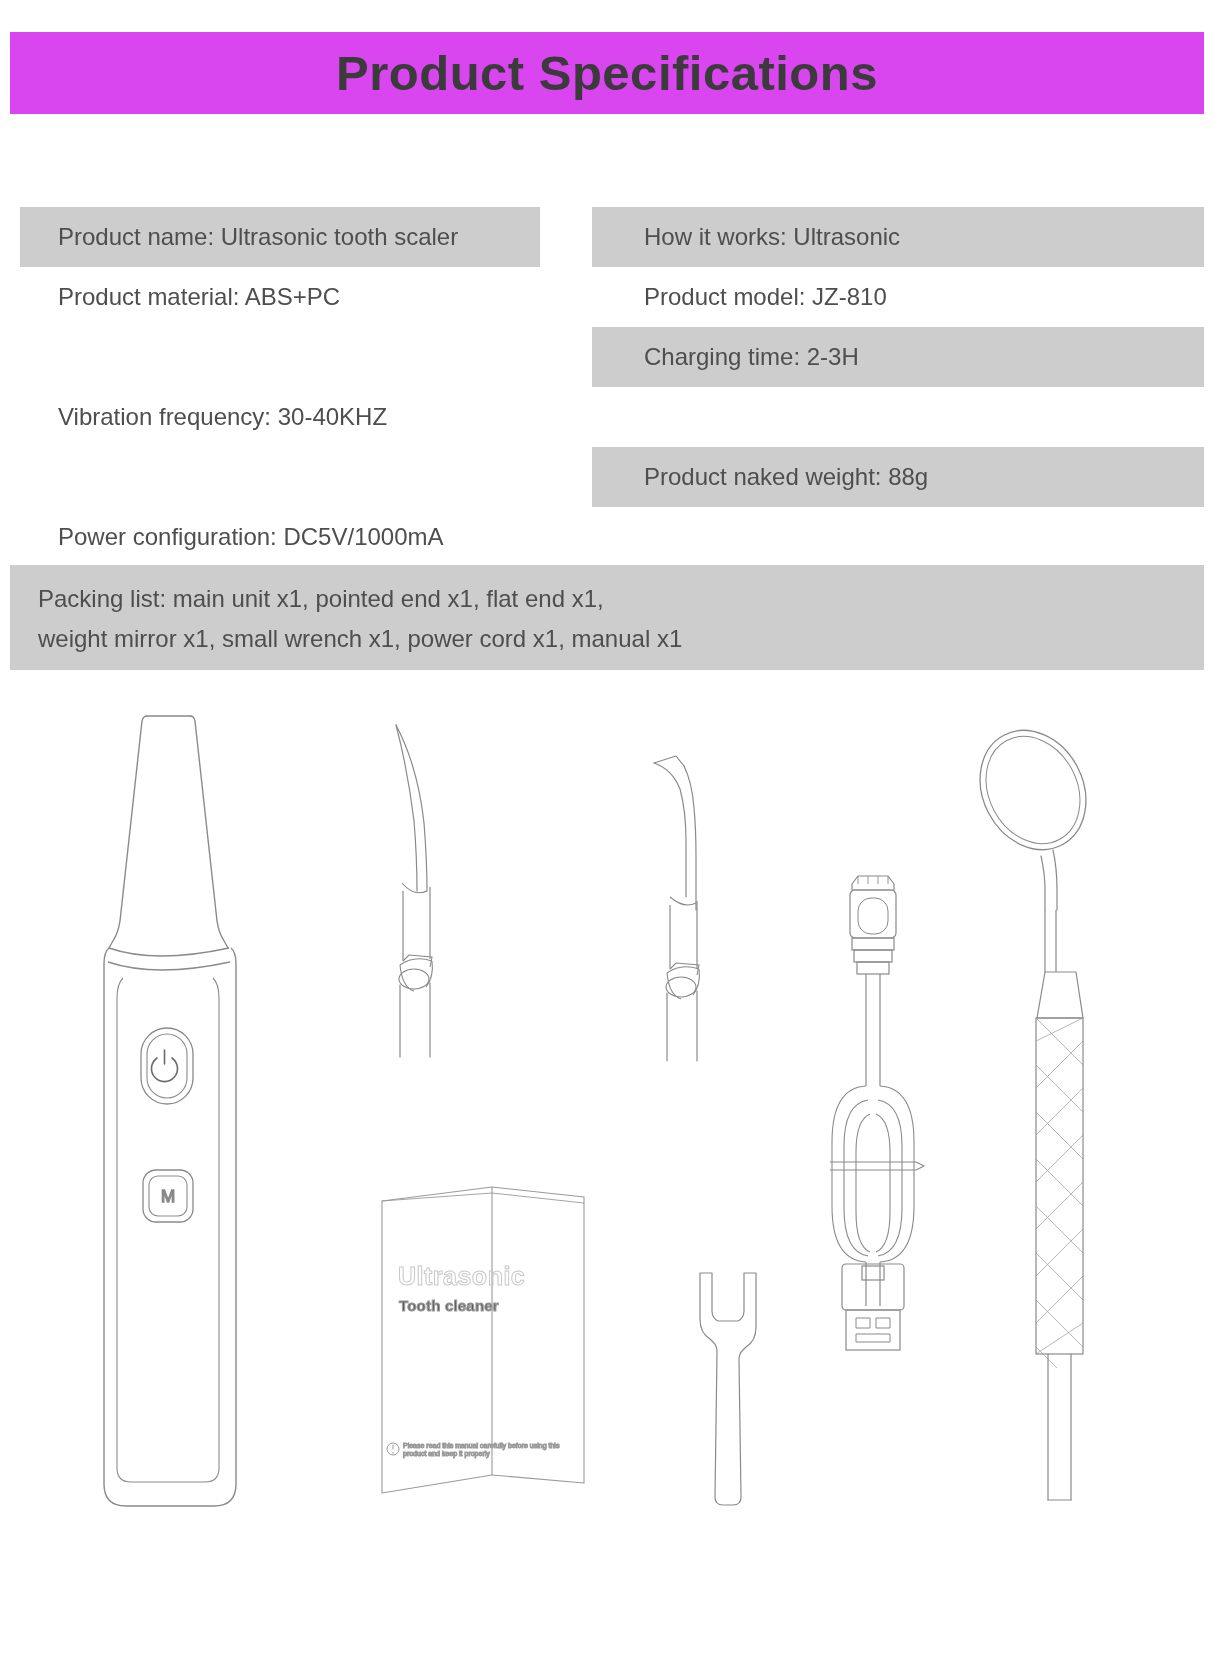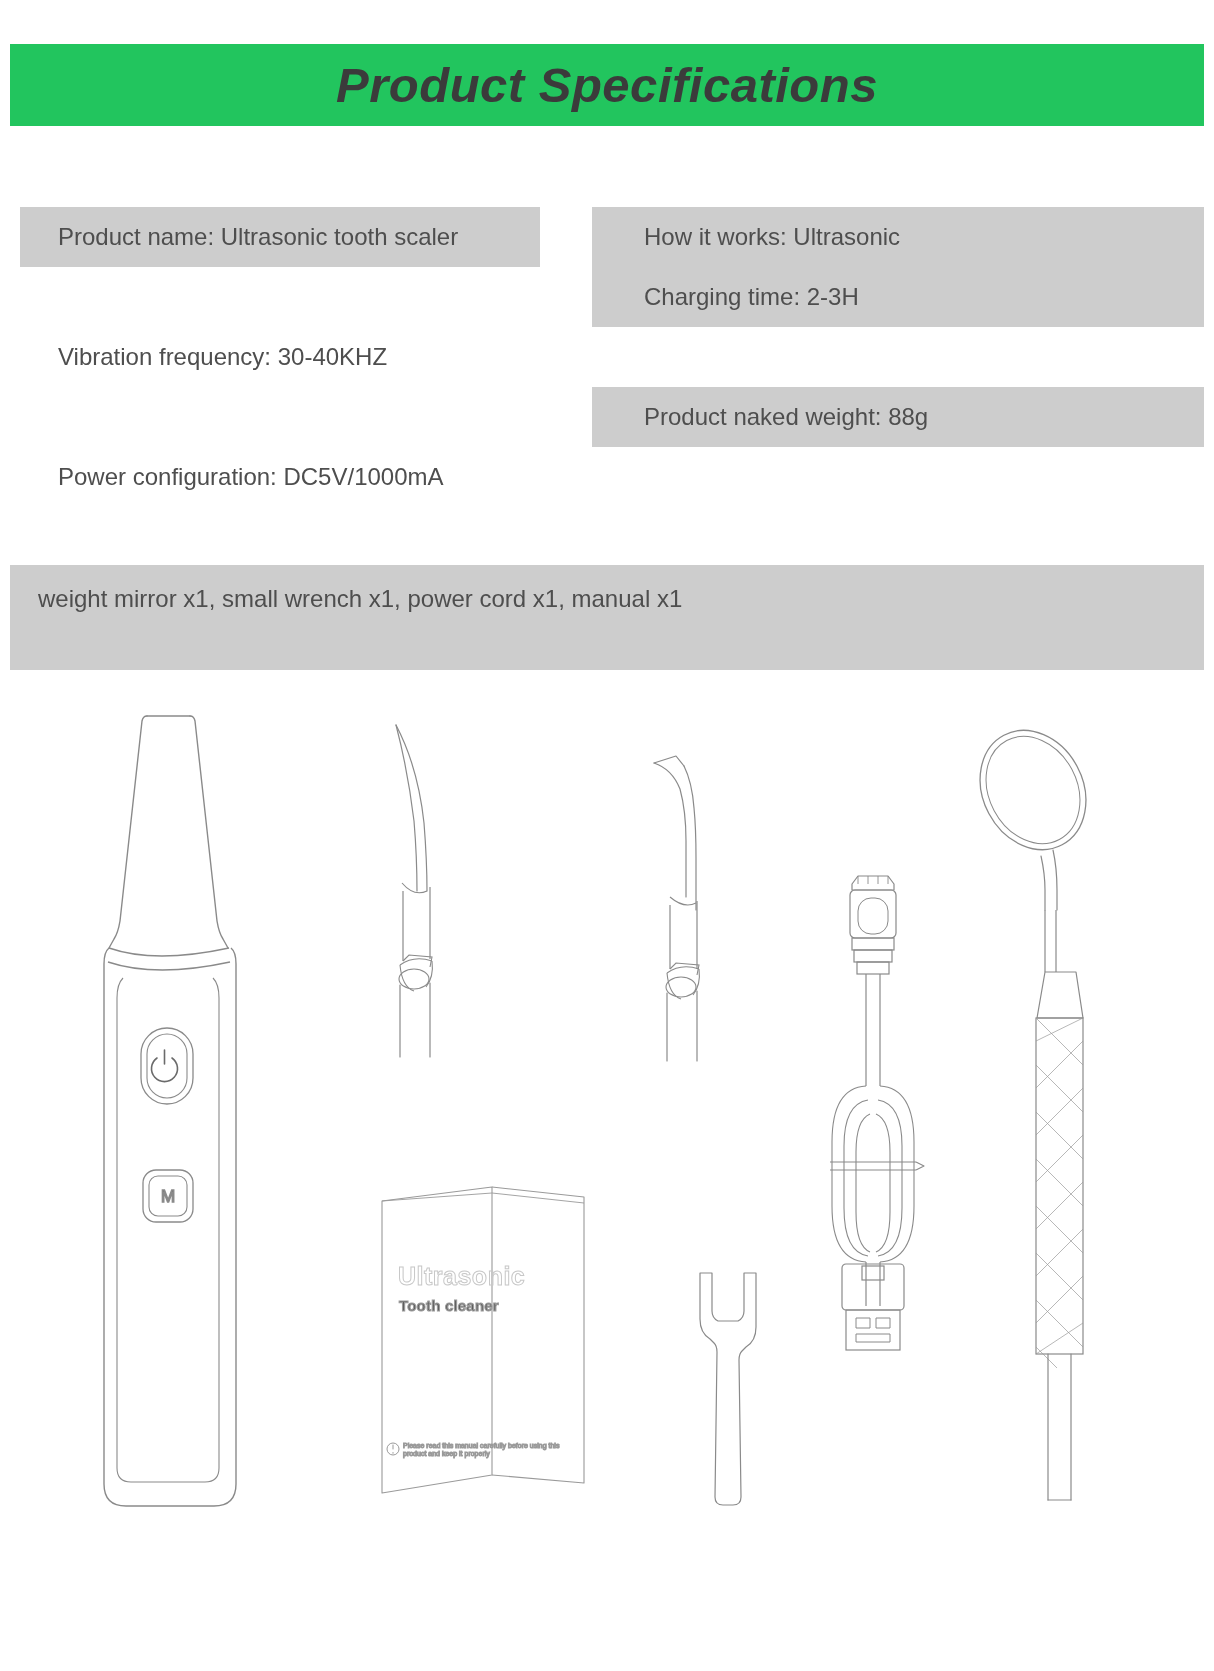--- a/index.html
+++ b/index.html
@@ -13,28 +13,27 @@
     position: relative;
     font-family: "Liberation Sans", sans-serif;
     color: #4a4a4a;
     overflow: hidden;
   }
 
   
   .header-band {
     position: absolute;
     left: 10px;
-    top: 44px;
+    top: 32px;
     width: 1194px;
     height: 82px;
-    background: #22c55e;
+    background: #d946ef;
     display: flex;
     align-items: center;
     justify-content: center;
-    font-style: italic;
   }
   .header-title {
     font-size: 49px;
     font-weight: bold;
     color: #3b3b3b;
     letter-spacing: 0.5px;
     white-space: nowrap;
   }
 
   
@@ -132,20 +131,28 @@
 
   <div class="spec-row">
     <div class="spec-cell right shaded">
       <span class="spec-text">How it works: Ultrasonic</span>
     </div>
     <div class="spec-cell left shaded">
       <span class="spec-text">Product name: Ultrasonic tooth scaler</span>
     </div>
   </div>
 
+  <div class="spec-row">
+    <div class="spec-cell left">
+      <span class="spec-text">Product material: ABS+PC</span>
+    </div>
+    <div class="spec-cell right">
+      <span class="spec-text">Product model: JZ-810</span>
+    </div>
+  </div>
 
   <div class="spec-row">
     <div class="spec-cell right shaded">
       <span class="spec-text">Charging time: 2-3H</span>
     </div>
   </div>
 
   <div class="spec-row">
     <div class="spec-cell left">
       <span class="spec-text">Vibration frequency: 30-40KHZ</span>
@@ -160,20 +167,21 @@
 
   <div class="spec-row">
     <div class="spec-cell full">
       <span class="spec-text">Power configuration: DC5V/1000mA</span>
     </div>
   </div>
 
 </div>
 
 <div class="packing">
+  <div class="packing-line">Packing list: main unit x1, pointed end x1, flat end x1,</div>
   <div class="packing-line">weight mirror x1, small wrench x1, power cord x1, manual x1</div>
 </div>
 
 <div class="illus">
 
   <div class="part" style="left:95px; top:20px;">
     <svg width="150" height="810" viewBox="0 0 150 810" fill="none" stroke="#8a8a8a" stroke-width="1.4">
 
       <path d="M52 6 q-4 0 -5 5 l-22 200 q-2 12 -6 18 l-5 9" stroke-linecap="round"></path>
       <path d="M95 6 q4 0 5 5 l22 200 q2 12 6 18 l5 9" stroke-linecap="round"></path>

